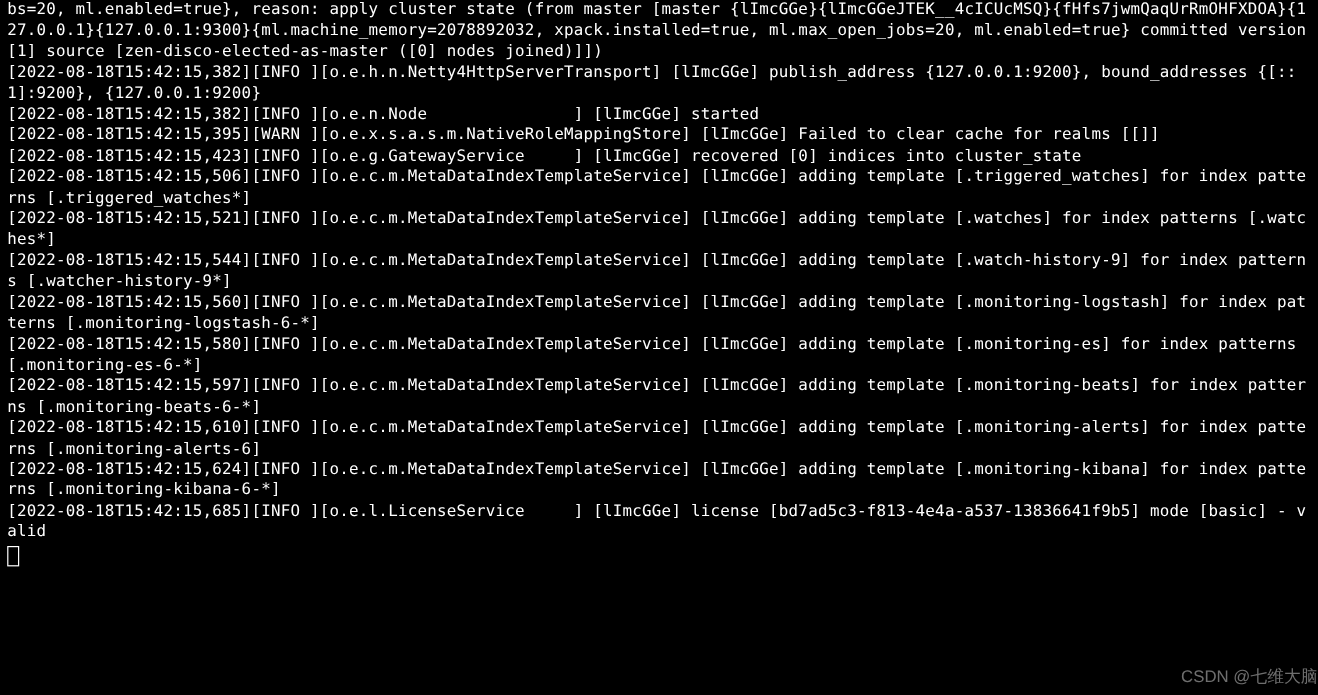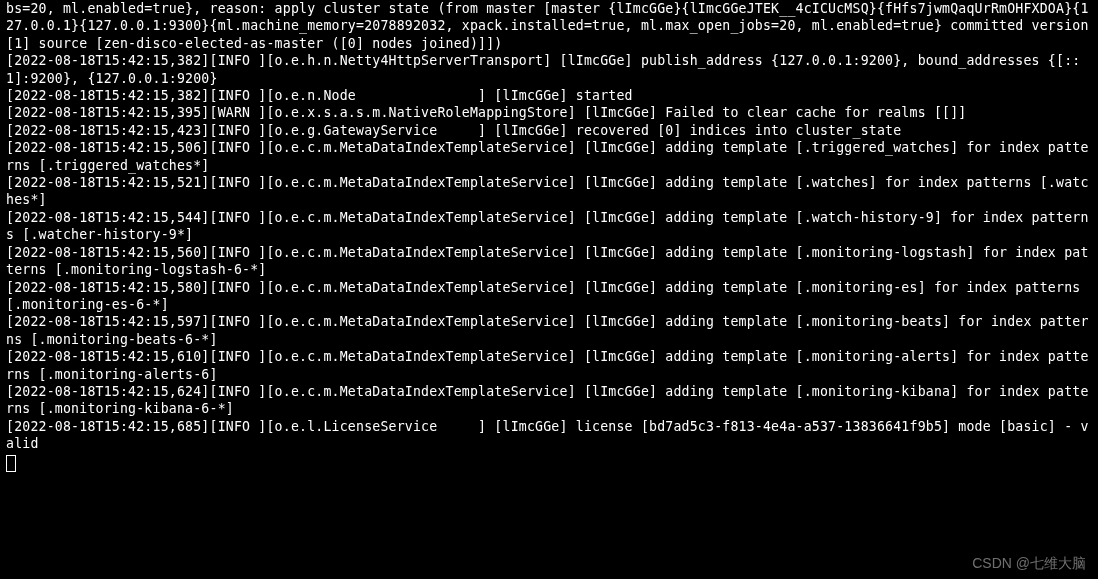--- a/index.html
+++ b/index.html
@@ -28,21 +28,21 @@
     display: inline-block;
     width: 8px;
     height: 15px;
     border: 1px solid #ffffff;
     background: transparent;
     vertical-align: text-bottom;
     margin-top:2px;
   }
   .watermark {
     position: absolute;
-    right: 12px;
+    right: 0;
     bottom: 6px;
     font-family: Arial, "Microsoft YaHei", sans-serif;
     font-size: 14px;
     color: rgba(200,200,200,0.55);
     pointer-events: none;
   }
 </style>
 </head>
 <body>
 

